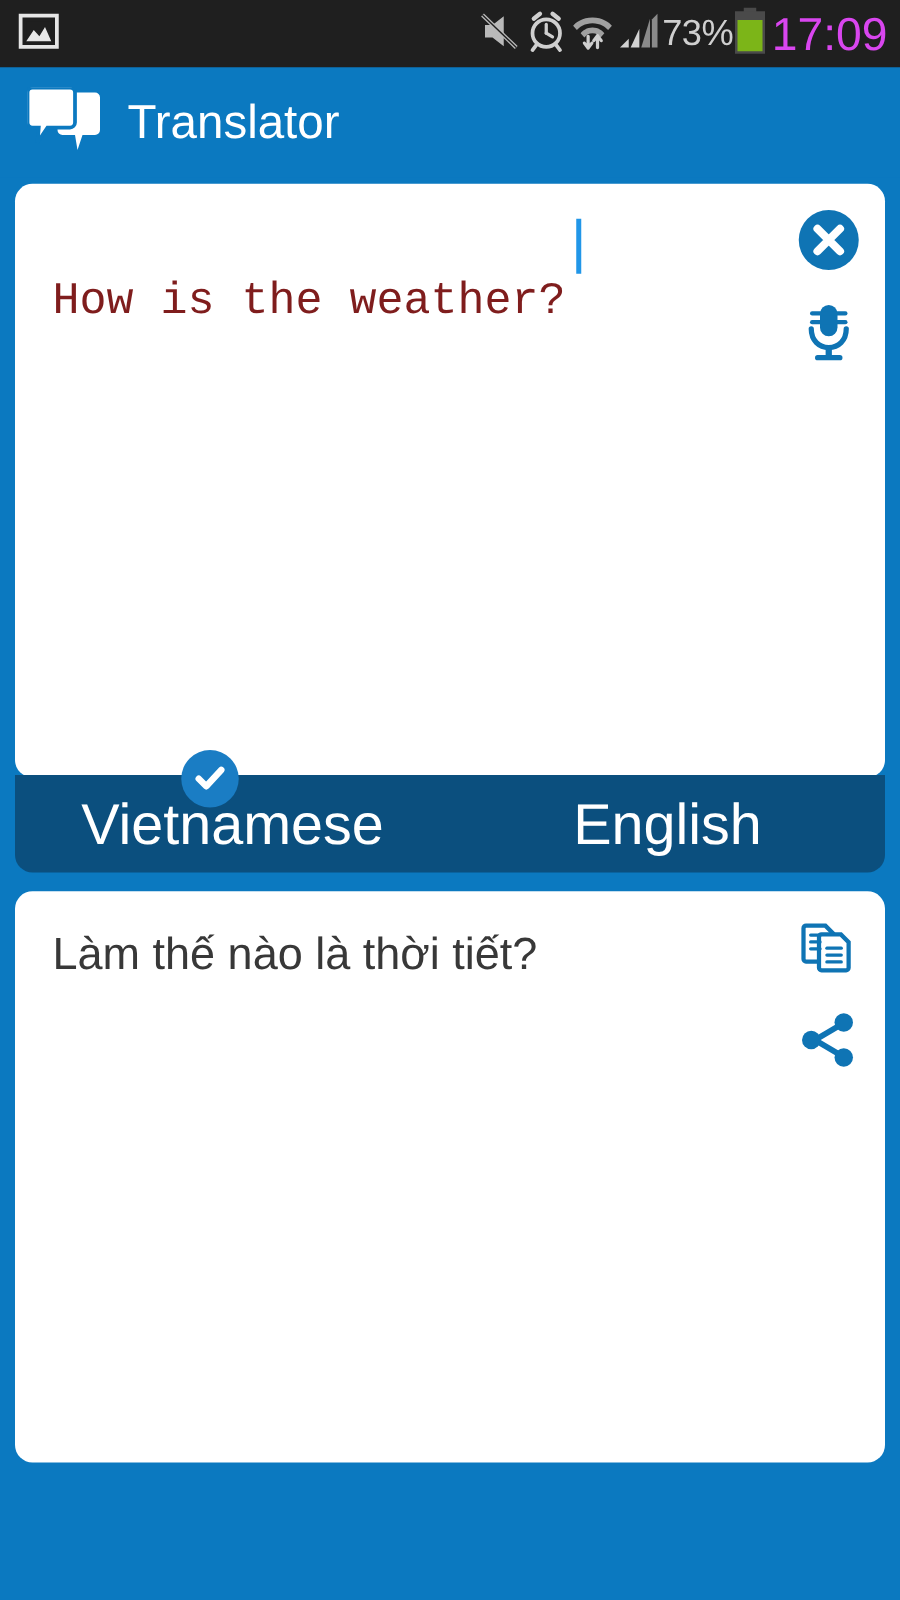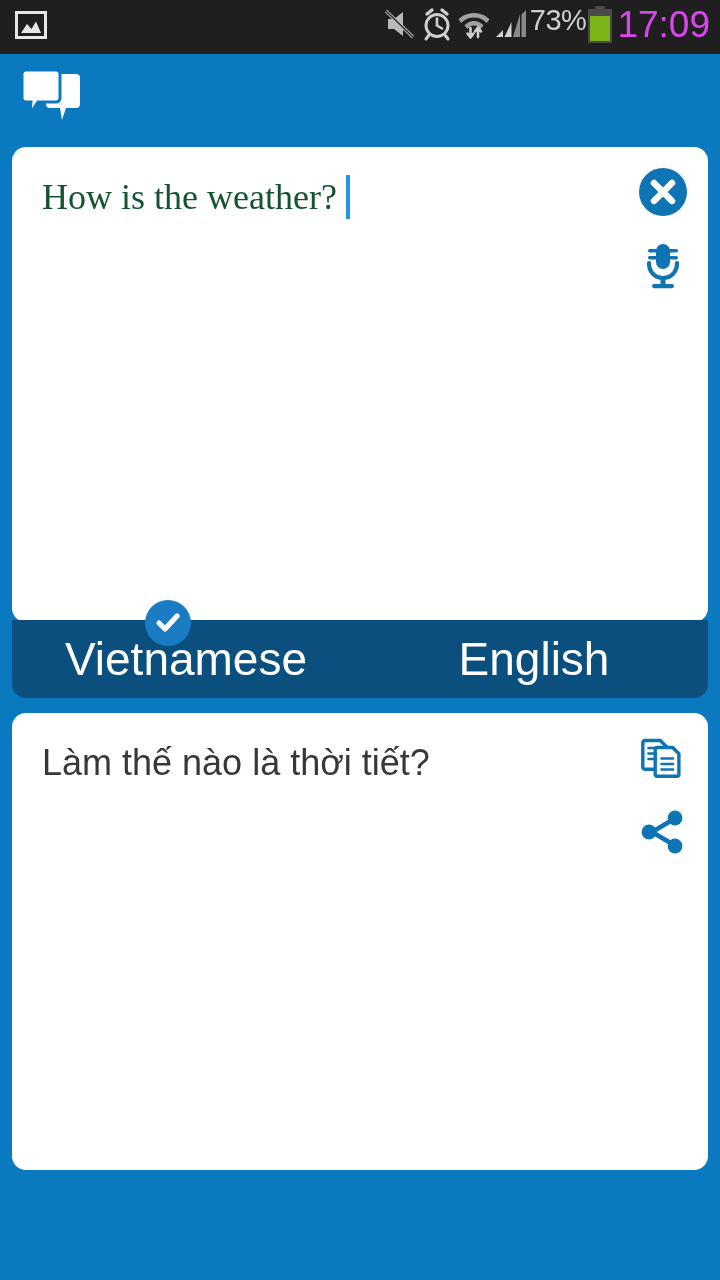--- a/index.html
+++ b/index.html
@@ -32,21 +32,21 @@
     align-items: center;
   }
   .status-left {
     display: flex;
     align-items: center;
     padding-left: 14px;
   }
   .status-right {
     margin-left: auto;
     display: flex;
-    align-items: flex-start;
+    align-items: center;
     padding-right: 10px;
     gap: 1px;
   }
   .sb-icon {
     display: block;
   }
   .battery-pct {
     color: #cfcfcf;
     font-size: 29px;
     letter-spacing: -0.5px;
@@ -103,25 +103,26 @@
   .input-text-wrap {
     position: absolute;
     left: 30px;
     top: 26px;
     right: 100px;
     display: flex;
     align-items: flex-start;
   }
   .input-text {
     font-size: 36px;
-    color: #14532d;
+    color: #7f1d1d;
     line-height: 48px;
     white-space: pre-wrap;
     word-break: break-word;
-    font-family: Liberation Serif, serif;
+    font-family: Liberation Mono, monospace;
+    margin-top: 44px;
   }
   .caret {
     display: inline-block;
     width: 4px;
     height: 44px;
     background: #2196e8;
     margin-left: 9px;
     margin-top: 2px;
     flex: none;
   }
@@ -279,20 +280,21 @@
     </div>
   </div>
 
   <div class="app-bar">
     <span class="app-logo">
       <svg width="58" height="56" viewBox="0 0 58 56">
         <path d="M28 4 H54 A4 4 0 0 1 58 8 V34 A4 4 0 0 1 54 38 H44 L40 50 L38 38 H28 A4 4 0 0 1 24 34 V8 A4 4 0 0 1 28 4 Z" fill="#ffffff"></path>
         <path d="M4 0 H34 A4 4 0 0 1 38 4 V28 A4 4 0 0 1 34 32 H16 L8 44 L9 32 H4 A4 4 0 0 1 0 28 V4 A4 4 0 0 1 4 0 Z" fill="#ffffff" stroke="#0b79c0" stroke-width="3"></path>
       </svg>
     </span>
+    <span class="app-title">Translator</span>
   </div>
 
   <div class="card input-card">
     <div class="input-text-wrap">
       <span class="input-text">How is the weather?</span>
       <span class="caret"></span>
     </div>
 
     <div class="icon-btn clear-btn">
       <svg width="50" height="50" viewBox="0 0 50 50">

